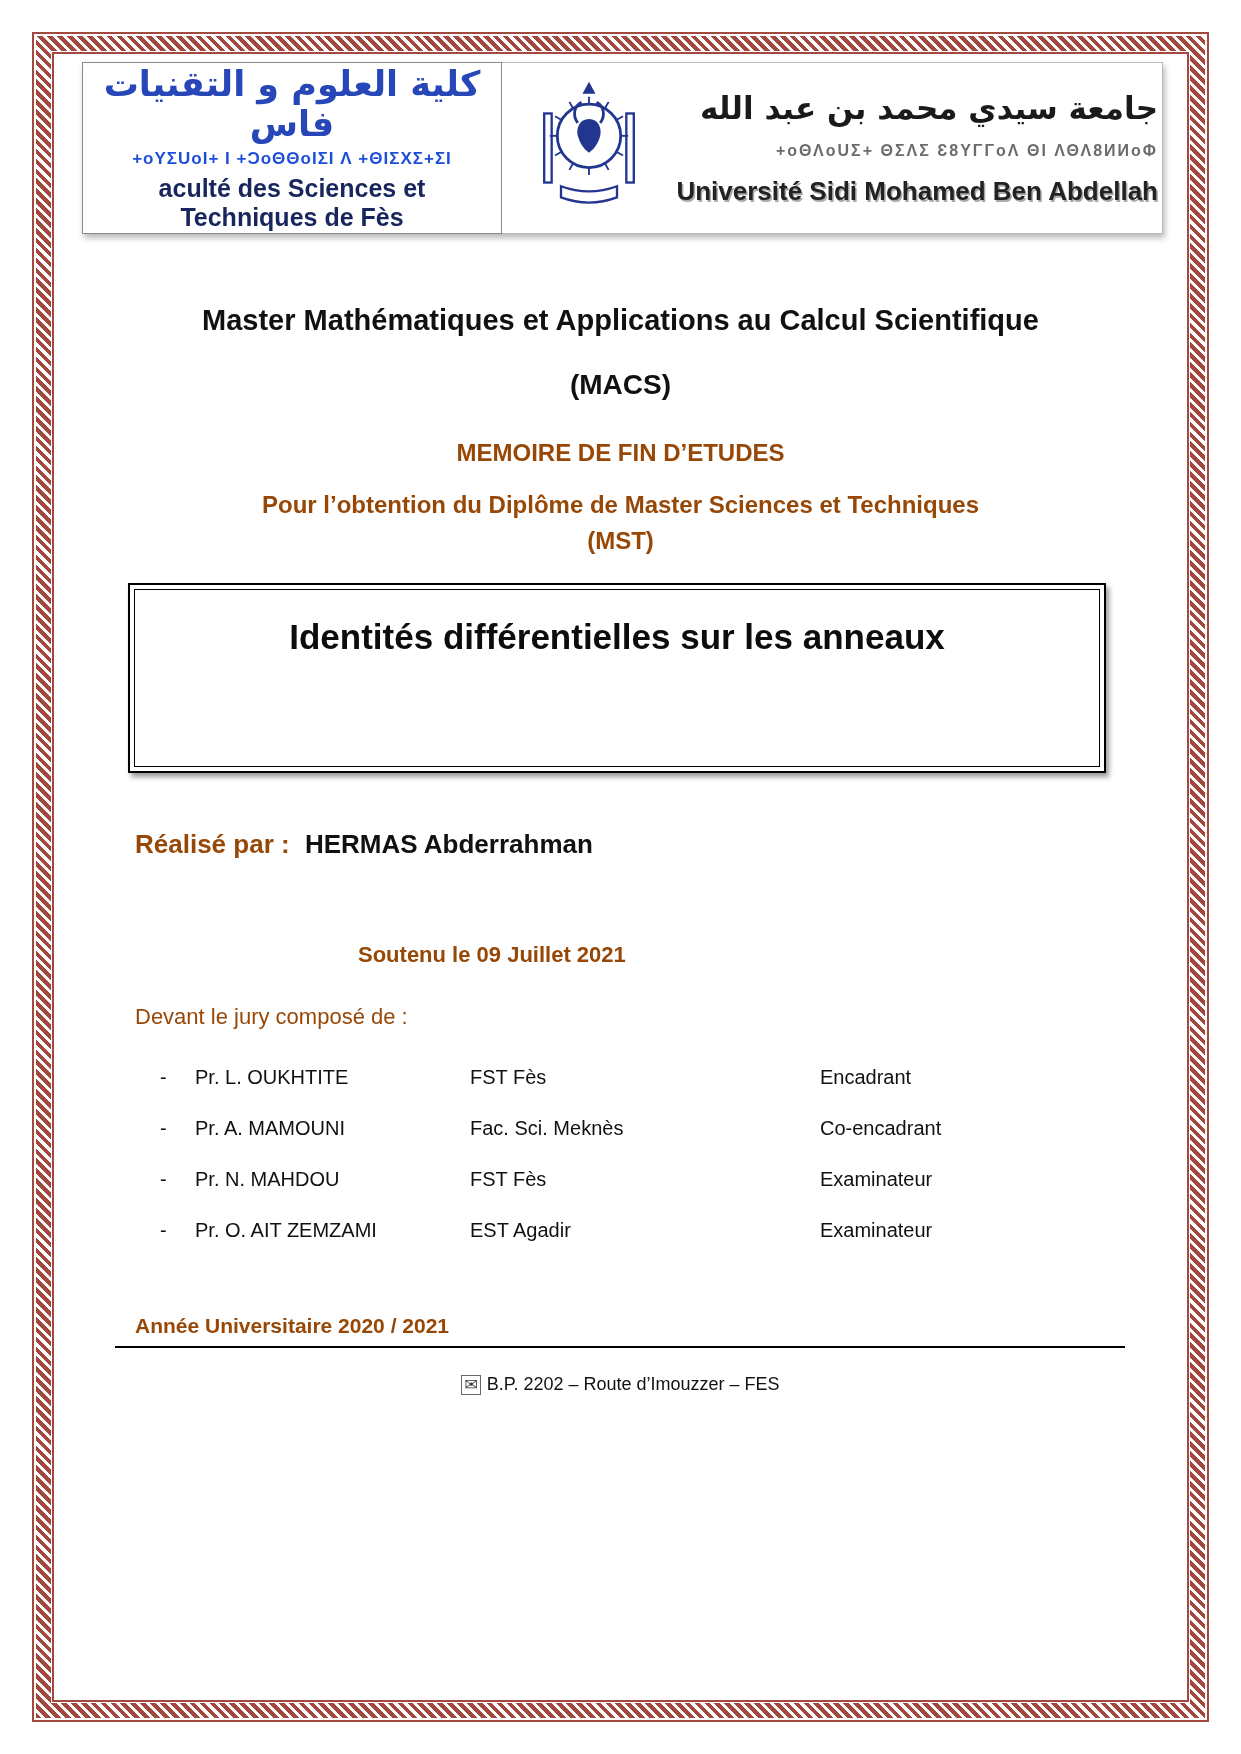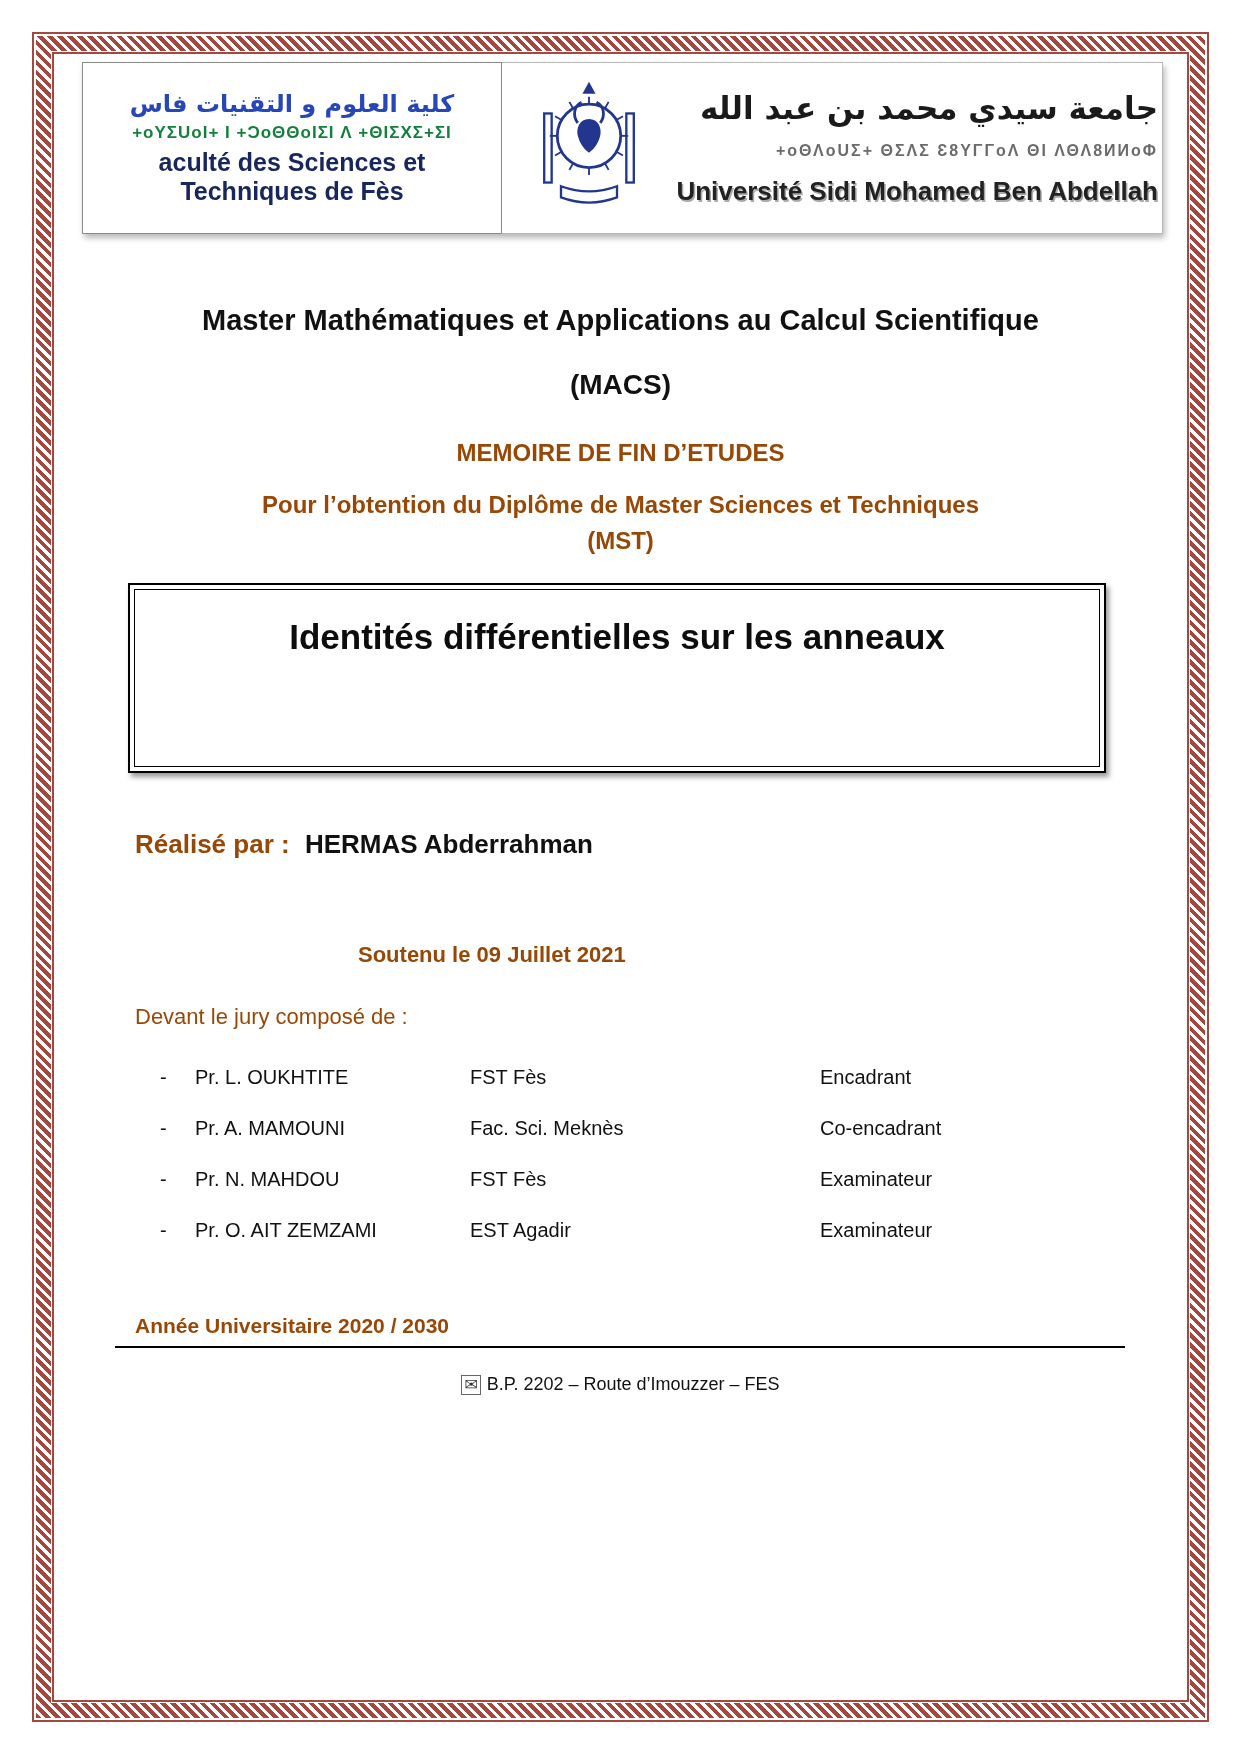--- a/index.html
+++ b/index.html
@@ -37,22 +37,22 @@
     display:flex; flex-direction:column; justify-content:center; gap:5px;
     background:#fff;
   }
   .banner-center { width:175px; display:flex; align-items:center; justify-content:center; }
   .banner-right {
     flex:1; padding:8px 4px 8px 0; text-align:center;
     display:flex; flex-direction:column; justify-content:center; gap:16px;
     white-space:nowrap; overflow:hidden;align-items:flex-end;
   }
   .arabic { font-family:"DejaVu Sans", sans-serif; direction:rtl; }
-  .banner-left  .arabic   { font-size:24px; font-weight:bold; color:#2746b8; }
-  .banner-left  .tifinagh { font-size:17px; font-weight:bold; color:#15803d; letter-spacing:1px; }
+  .banner-left  .arabic   { font-size:35px; font-weight:bold; color:#2746b8; }
+  .banner-left  .tifinagh { font-size:17px; font-weight:bold; color:#1d4ed8; letter-spacing:1px; }
   .banner-left  .latin    { font-size:25px; font-weight:bold; color:#17265c; }
   .banner-right .arabic   { font-size:31px; font-weight:bold; color:#1a1a1a; }
   .banner-right .tifinagh { font-size:16px; font-weight:bold; color:#6b6b6b; letter-spacing:2px; }
   .banner-right .latin    { font-size:26px; font-weight:bold; color:#222; text-shadow:1.5px 1.5px 0 #aaa; }
 
   
   .t-master    { margin-top:70px; text-align:center; font-size:29px; font-weight:bold; color:#111; }
   .t-macs      { margin-top:32px; text-align:center; font-size:28px; font-weight:bold; color:#111; }
   .t-memoire   { margin-top:38px; text-align:center; font-size:24px; font-weight:bold; color:#984806; }
   .t-obtention { margin-top:24px; text-align:center; font-size:24px; font-weight:bold; color:#984806; }
@@ -175,20 +175,20 @@
         <span class="jury-role">Examinateur</span>
       </div>
       <div class="jury-row">
         <span class="jury-bullet">-</span>
         <span class="jury-name">Pr.  O.  AIT ZEMZAMI</span>
         <span class="jury-inst">EST  Agadir</span>
         <span class="jury-role">Examinateur</span>
       </div>
     </div>
 
-    <div class="annee">Année Universitaire 2020 / 2030</div>
+    <div class="annee">Année Universitaire 2020 / 2021</div>
     <hr class="footer-rule">
     <div class="address-line">
       <span class="mail-icon">✉</span><span>B.P. 2202 – Route d’Imouzzer – FES</span>
     </div>
 
   </div>
 </div>
 
 </body></html>

